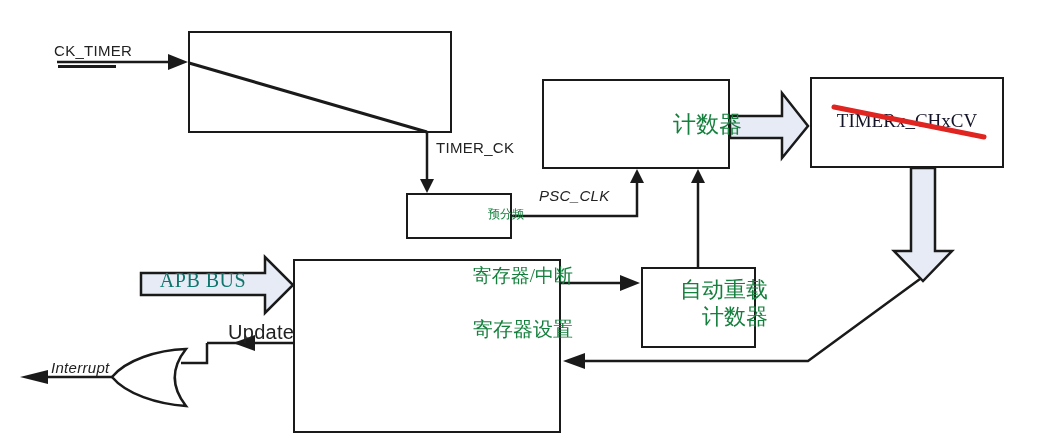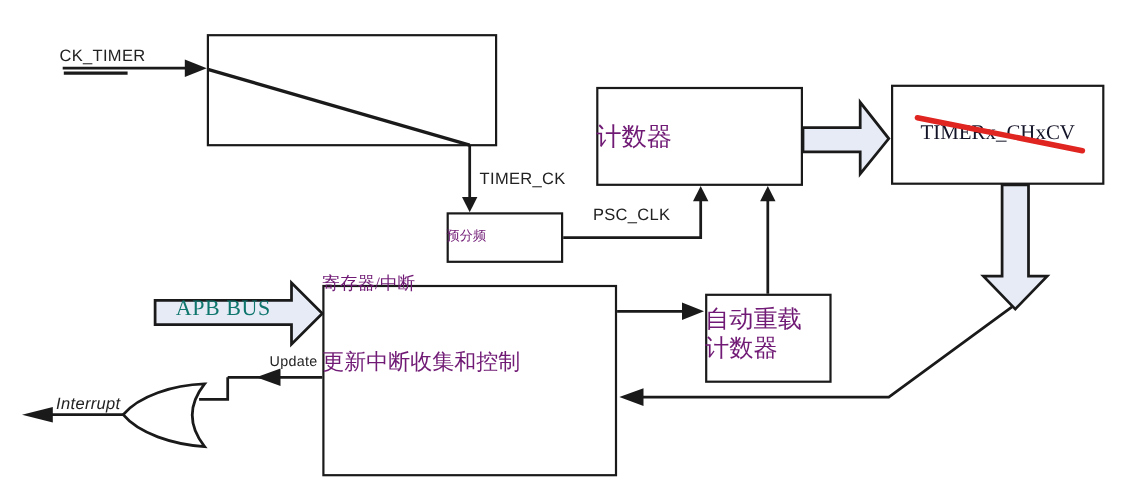--- a/index.html
+++ b/index.html
@@ -20,23 +20,24 @@
   .lbl{
     position:absolute;
     color:#222222;
     font-size:15px;
     white-space:nowrap;
     letter-spacing:0.3px;
   }
   .cjk{
     position:absolute;
     font-family:"Liberation Serif","DejaVu Serif",serif;
-    color:#701a75;
+    color:#15803d;
     white-space:nowrap;
-    text-align:left;
+    text-align:right;
+    padding-left:12px;
   }
   .serif-lbl{
     position:absolute;
     font-family:"Liberation Serif","DejaVu Serif",serif;
     color:#0f766e;
     white-space:nowrap;
     text-align:center;
   }
 </style>
 </head>
@@ -106,43 +107,43 @@
     <path d="M 186 349 C 157 350 126 360 112 377 C 126 394 157 404 186 406 C 171 387 171 368 186 349 Z" fill="#ffffff" stroke="#1a1a1a" stroke-width="2.5"></path>
 
     <g>
       <line x1="30" y1="377" x2="113" y2="377" stroke="#1a1a1a" stroke-width="2.5"></line>
       <polygon points="20,377 48,370 48,384" fill="#1a1a1a"></polygon>
     </g>
   </svg>
 
   <div class="lbl" style="left:54px;top:42px;">CK_TIMER</div>
 
-  <div class="lbl" style="left:436px;top:154px;">TIMER_CK</div>
+  <div class="lbl" style="left:436px;top:139px;">TIMER_CK</div>
 
-  <div class="lbl" style="left:539px;top:187px;">PSC_CLK</div>
+  <div class="lbl" style="left:539px;top:187px;font-style:italic;">PSC_CLK</div>
 
-  <div class="lbl" style="left:245px;top:321px;font-size:13px;">Update</div>
+  <div class="lbl" style="left:228px;top:321px;font-size:20px;">Update</div>
 
   <div class="lbl" style="left:51px;top:359px;font-style:italic;">Interrupt</div>
 
   <div class="serif-lbl" style="left:141px;top:269px;width:124px;font-size:20px;letter-spacing:0.5px;">APB BUS</div>
 
   <div class="cjk" style="left:542px;top:109px;width:188px;font-size:23px;">计数器</div>
 
   <div class="cjk" style="left:406px;top:206px;width:106px;font-size:12px;">预分频</div>
 
   <div class="serif-lbl" style="left:810px;top:110px;width:194px;font-size:19px;color:#141428;">TIMERx_CHxCV</div>
 
   <div class="cjk" style="left:641px;top:276px;width:115px;font-size:22px;line-height:27px;">
     <div>自动重载</div>
     <div>计数器</div>
   </div>
 
-  <div class="cjk" style="left:293px;top:248px;width:268px;font-size:16px;">寄存器/中断</div>
+  <div class="cjk" style="left:293px;top:263px;width:268px;font-size:19px;">寄存器/中断</div>
   <div class="cjk" style="left:293px;top:317px;width:268px;font-size:20px;line-height:24px;">
-    <div>更新中断收集和控制</div>
+    <div>寄存器设置</div>
   </div>
 
   <svg class="layer" viewBox="0 0 1039 437">
     <line x1="834" y1="107" x2="984" y2="137" stroke-width="5" stroke-linecap="round" stroke="#e02420"></line>
   </svg>
 
 </div>
 
 </body></html>

